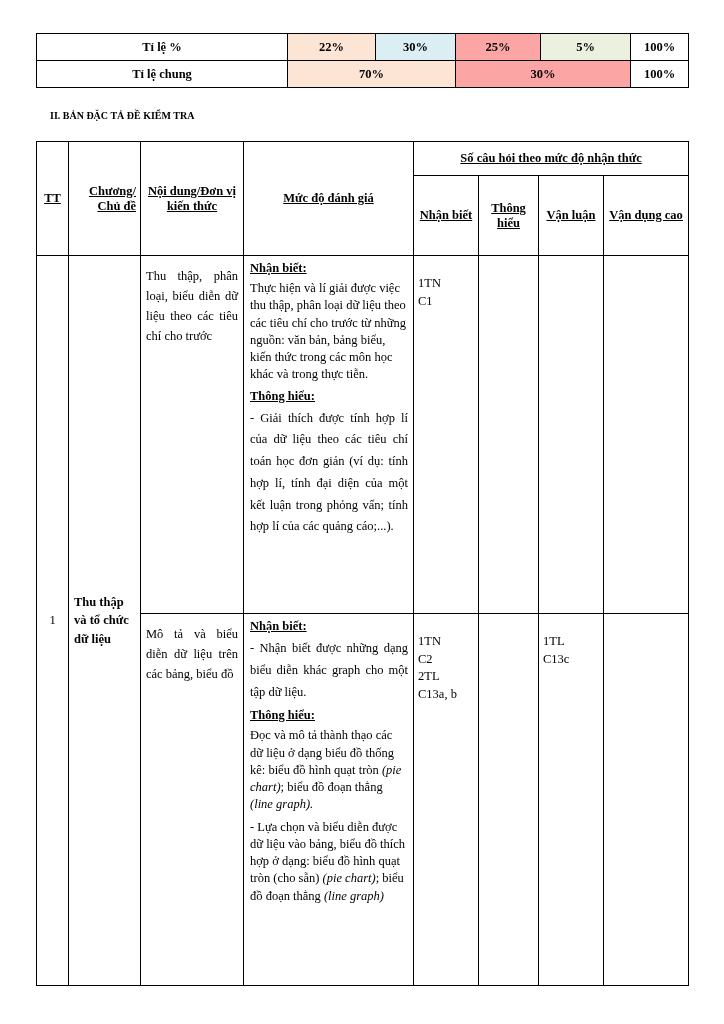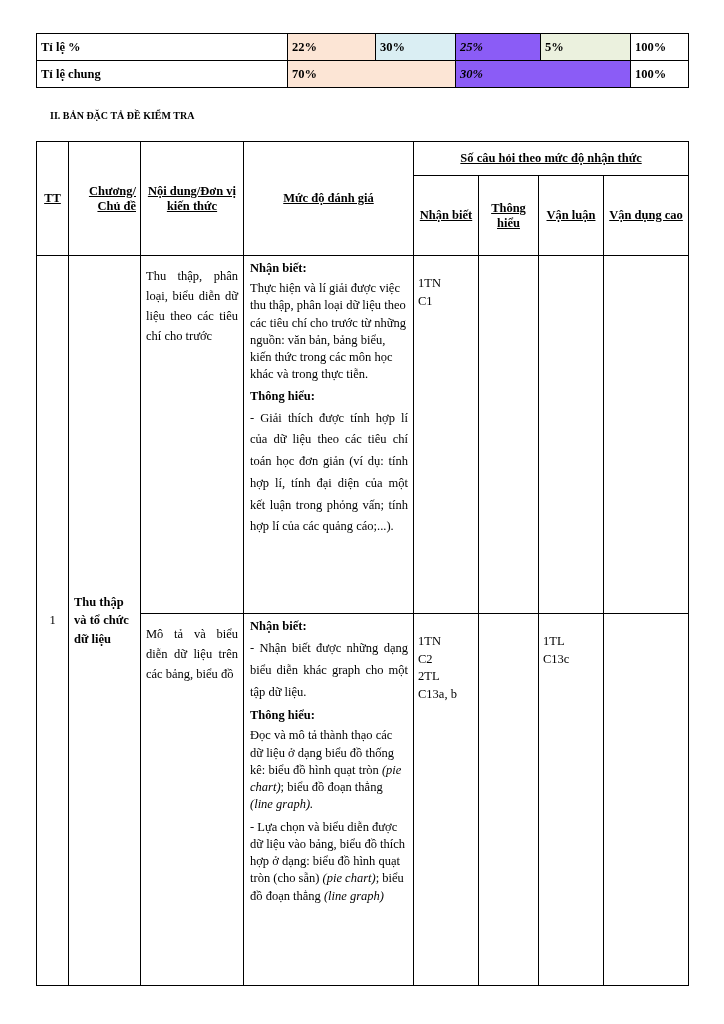--- a/index.html
+++ b/index.html
@@ -17,26 +17,27 @@
   td, th {
     border: 1px solid #000;
     padding: 2px 4px;
     font-size: 12.5px;
     vertical-align: middle;
     overflow: hidden;
   }
 
   
   .ratio-table td {
+    text-align: center;
     font-weight: bold;
     height: 27px;
   }
   .bg-peach  { background: #fce5d5; }
   .bg-blue   { background: #daeef3; }
-  .bg-purple { background: #8b5cf6; font-style: italic; }
+  .bg-purple { background: #fca5a5; }
   .bg-green  { background: #ebf1de; }
 
   
   .heading {
     font-size: 10px;
     font-weight: bold;
     margin: 22px 0 20px 14px;
     font-family: "Liberation Serif", "DejaVu Serif", serif;
   }
 
@@ -68,21 +69,21 @@
     line-height: 1.6;
     padding: 10px 5px;
     margin-left: 28px;
   }
   .assessment {
     vertical-align: top;
     text-align: left;
     padding: 2px 5px 2px 6px;
   }
   .assessment p { margin: 0 0 5px 0; }
-  .assessment .h { font-weight: bold; margin: 3px 0 4px 0; }
+  .assessment .h { font-weight: bold; margin: 3px 0 4px 0; text-decoration: underline; }
   .assessment .body { line-height: 1.38; }
   .assessment .justify { text-align: justify; }
   .assessment .spread { line-height: 1.74; }
   .it { font-style: italic; }
   .qcell {
     vertical-align: top;
     text-align: left;
     white-space: pre-line;
     line-height: 1.4;
     padding: 19px 4px;

